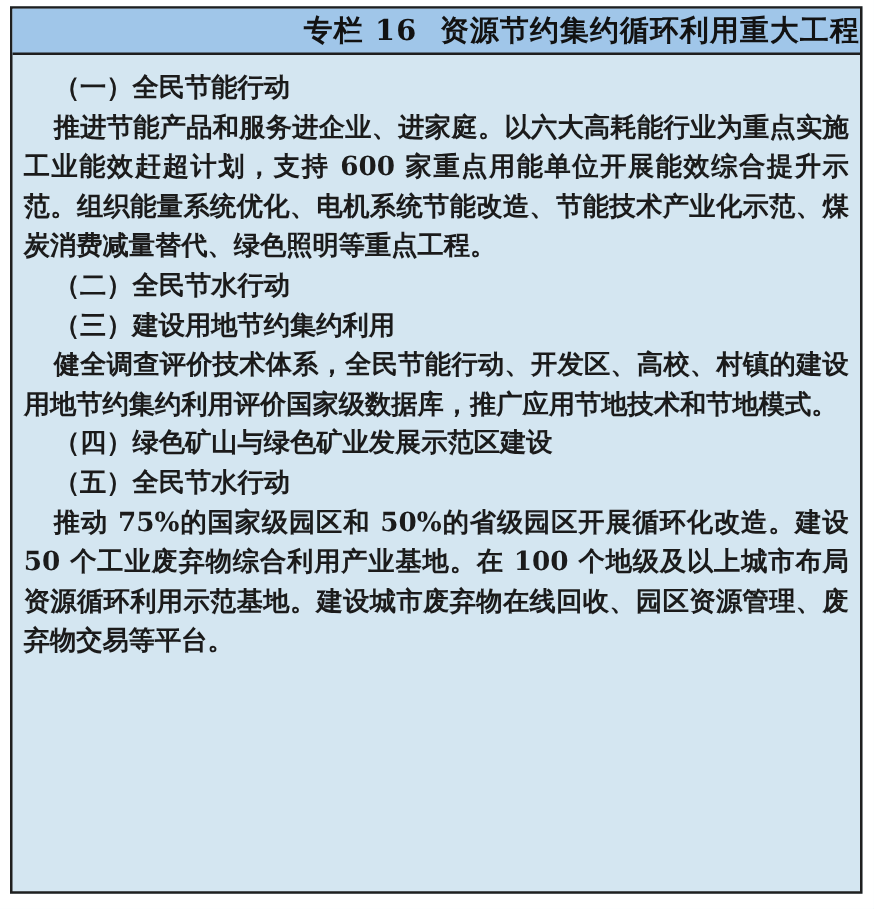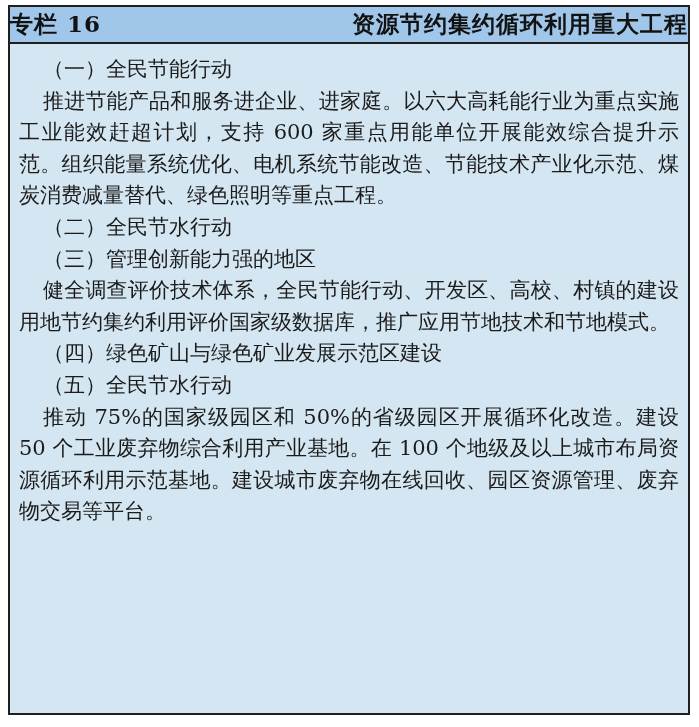--- a/index.html
+++ b/index.html
@@ -14,57 +14,58 @@
     width: 682px; height: 710px;
     border: 2px solid #1f1f1f;
     background: #d4e6f1;
   }
   .panel-header {
     height: 37px;
     background: #a0c6e9;
     border-bottom: 2px solid #1f1f1f;
     display: flex;
     align-items: center;
-    justify-content: space-between;
+    justify-content: flex-end;
     font-size: 23px;
     font-weight: bold;
     color: #121212;
     letter-spacing: 1px;
   }
   .panel-header .title-label { margin-right: 18px; }
   .panel-body {
     padding: 10px 9px 0 9px;
     font-size: 21px;
     line-height: 31.6px;
     color: #1b1b1b;
     text-align: justify;
   }
   .section-heading,
   .section-paragraph {
     text-indent: 24px;
+    font-weight: bold;
   }
 </style>
 </head>
 <body>
 
 <div class="panel">
   <div class="panel-header">
     <span class="title-label">专栏 16</span>
     <span class="title-text">资源节约集约循环利用重大工程</span>
   </div>
   <div class="panel-body">
     <div class="section">
       <div class="section-heading">（一）全民节能行动</div>
       <div class="section-paragraph">推进节能产品和服务进企业、进家庭。以六大高耗能行业为重点实施工业能效赶超计划，支持 600 家重点用能单位开展能效综合提升示范。组织能量系统优化、电机系统节能改造、节能技术产业化示范、煤炭消费减量替代、绿色照明等重点工程。</div>
     </div>
     <div class="section">
       <div class="section-heading">（二）全民节水行动</div>
     </div>
     <div class="section">
-      <div class="section-heading">（三）管理创新能力强的地区</div>
+      <div class="section-heading">（三）建设用地节约集约利用</div>
       <div class="section-paragraph">健全调查评价技术体系，全民节能行动、开发区、高校、村镇的建设用地节约集约利用评价国家级数据库，推广应用节地技术和节地模式。</div>
     </div>
     <div class="section">
       <div class="section-heading">（四）绿色矿山与绿色矿业发展示范区建设</div>
     </div>
     <div class="section">
       <div class="section-heading">（五）全民节水行动</div>
       <div class="section-paragraph">推动 75%的国家级园区和 50%的省级园区开展循环化改造。建设 50 个工业废弃物综合利用产业基地。在 100 个地级及以上城市布局资源循环利用示范基地。建设城市废弃物在线回收、园区资源管理、废弃物交易等平台。</div>
     </div>
   </div>

